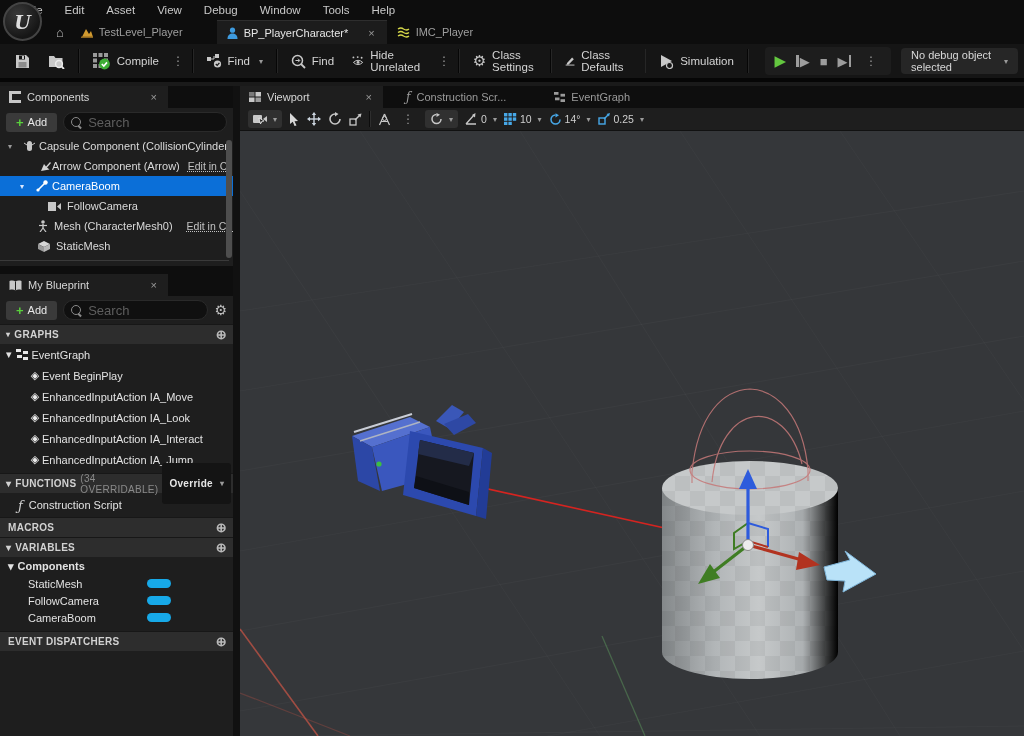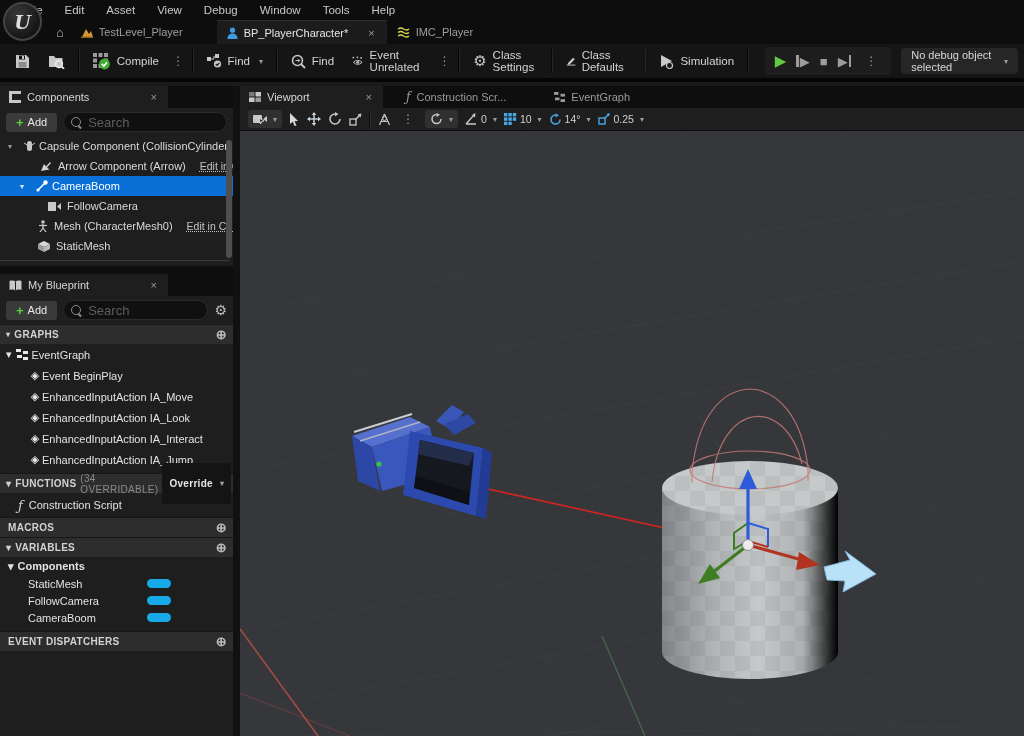--- a/index.html
+++ b/index.html
@@ -164,21 +164,21 @@
     <span>Find</span>
   </div>
   <div class="tb-btn">
     <svg width="17" height="14" viewBox="0 0 17 14">
           <circle cx="2" cy="2" r="1.3" fill="#c8c8c8"></circle>
           <circle cx="8" cy="1.5" r="1.3" fill="#c8c8c8"></circle>
           <circle cx="13.5" cy="2.5" r="1.3" fill="#c8c8c8"></circle>
           <path d="M2,9 q6.5,-6 13,0 q-6.5,6 -13,0 Z" fill="none" stroke="#c8c8c8" stroke-width="1.4"></path>
           <circle cx="8.5" cy="9" r="2" fill="#c8c8c8"></circle>
         </svg>
-    <span>Event Unrelated</span>
+    <span>Hide Unrelated</span>
   </div>
   <span class="tb-dots">⋮</span>
   <div class="tb-sep"></div>
   <div class="tb-btn">
     <span class="ico" style="font-size:15px;color:#c8c8c8;">⚙</span>
     <span>Class Settings</span>
   </div>
   <div class="tb-sep"></div>
   <div class="tb-btn">
     <svg width="15" height="14" viewBox="0 0 15 14">
@@ -239,21 +239,21 @@
       <span class="exp">▾</span>
       <span class="ico">
             <svg width="11" height="12">
               <rect x="3" y="1" width="5" height="10" rx="2.5" fill="#c8c8c8"></rect>
               <line x1="0" y1="3" x2="3" y2="5" stroke="#c8c8c8"></line>
               <line x1="11" y1="3" x2="8" y2="5" stroke="#c8c8c8"></line>
             </svg>
           </span>
       <span>Capsule Component (CollisionCylinder</span>
     </div>
-    <div class="trow" style="padding-left:40px;gap:6px;">
+    <div class="trow" style="padding-left:40px;">
       <span class="ico">
             <svg width="12" height="11">
               <path d="M1,10 L4,3 L6,5.5 L10,1 L11,2 L7,6.5 L9.5,8.5 Z" fill="#d2d2d2"></path>
             </svg>
           </span>
       <span>Arrow Component (Arrow)</span>
       <span class="lnk">Edit in C</span>
     </div>
     <div class="trow sel" style="padding-left:20px;gap:4px;">
       <span class="exp">▾</span>

